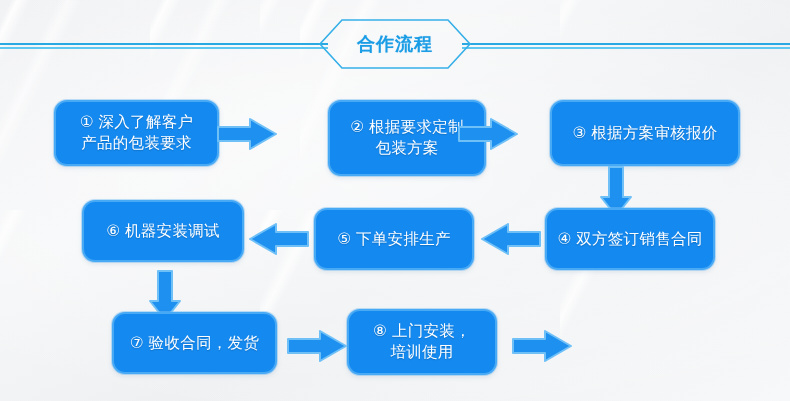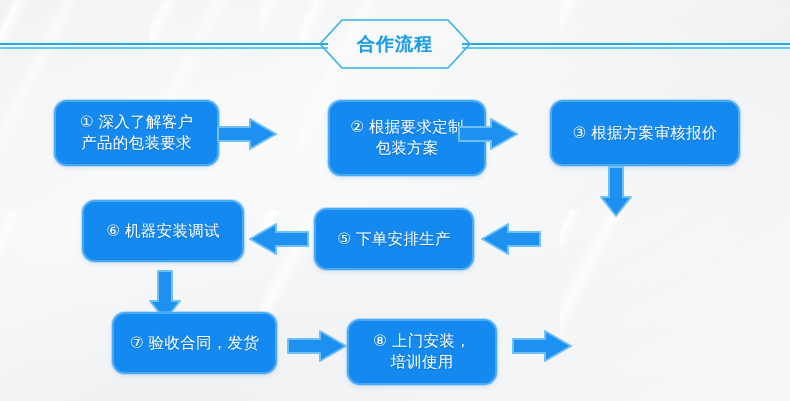--- a/index.html
+++ b/index.html
@@ -170,20 +170,21 @@
   </div>
 
   <div class="node" style="left:550px; top:100px; width:190px; height:66px;">③ 根据方案审核报价</div>
 
   <div class="arrow" style="left:598px; top:166px; width:36px; height:52px;">
     <svg width="36" height="52" viewBox="0 0 36 52">
       <polygon points="11,1 25,1 25,31 33,31 18,50 3,31 11,31" fill="#1e90f0" stroke="#6fc0f7" stroke-width="2" stroke-linejoin="round"></polygon>
     </svg>
   </div>
 
+  <div class="node" style="left:545px; top:208px; width:170px; height:62px;">④ 双方签订销售合同</div>
 
   <div class="arrow" style="left:480px; top:221px; width:62px; height:36px;">
     <svg width="62" height="36" viewBox="0 0 62 36">
       <polygon points="60,11 28,11 28,3 2,18 28,33 28,25 60,25" fill="#1e90f0" stroke="#6fc0f7" stroke-width="2" stroke-linejoin="round"></polygon>
     </svg>
   </div>
 
   <div class="node" style="left:314px; top:208px; width:160px; height:62px;">⑤ 下单安排生产</div>
 
   <div class="arrow" style="left:248px; top:221px; width:62px; height:36px;">
@@ -201,21 +202,21 @@
   </div>
 
   <div class="node" style="left:112px; top:312px; width:165px; height:62px;">⑦ 验收合同，发货</div>
 
   <div class="arrow" style="left:286px; top:328px; width:62px; height:36px;">
     <svg width="62" height="36" viewBox="0 0 62 36">
       <polygon points="2,11 34,11 34,3 60,18 34,33 34,25 2,25" fill="#1e90f0" stroke="#6fc0f7" stroke-width="2" stroke-linejoin="round"></polygon>
     </svg>
   </div>
 
-  <div class="node" style="left:347px; top:319px; width:150px; height:66px;">⑧ 上门安装，
+  <div class="node" style="left:347px; top:309px; width:150px; height:66px;">⑧ 上门安装，
 培训使用</div>
 
   <div class="arrow" style="left:511px; top:328px; width:62px; height:36px;">
     <svg width="62" height="36" viewBox="0 0 62 36">
       <polygon points="2,11 34,11 34,3 60,18 34,33 34,25 2,25" fill="#1e90f0" stroke="#6fc0f7" stroke-width="2" stroke-linejoin="round"></polygon>
     </svg>
   </div>
 
 
 </div>

